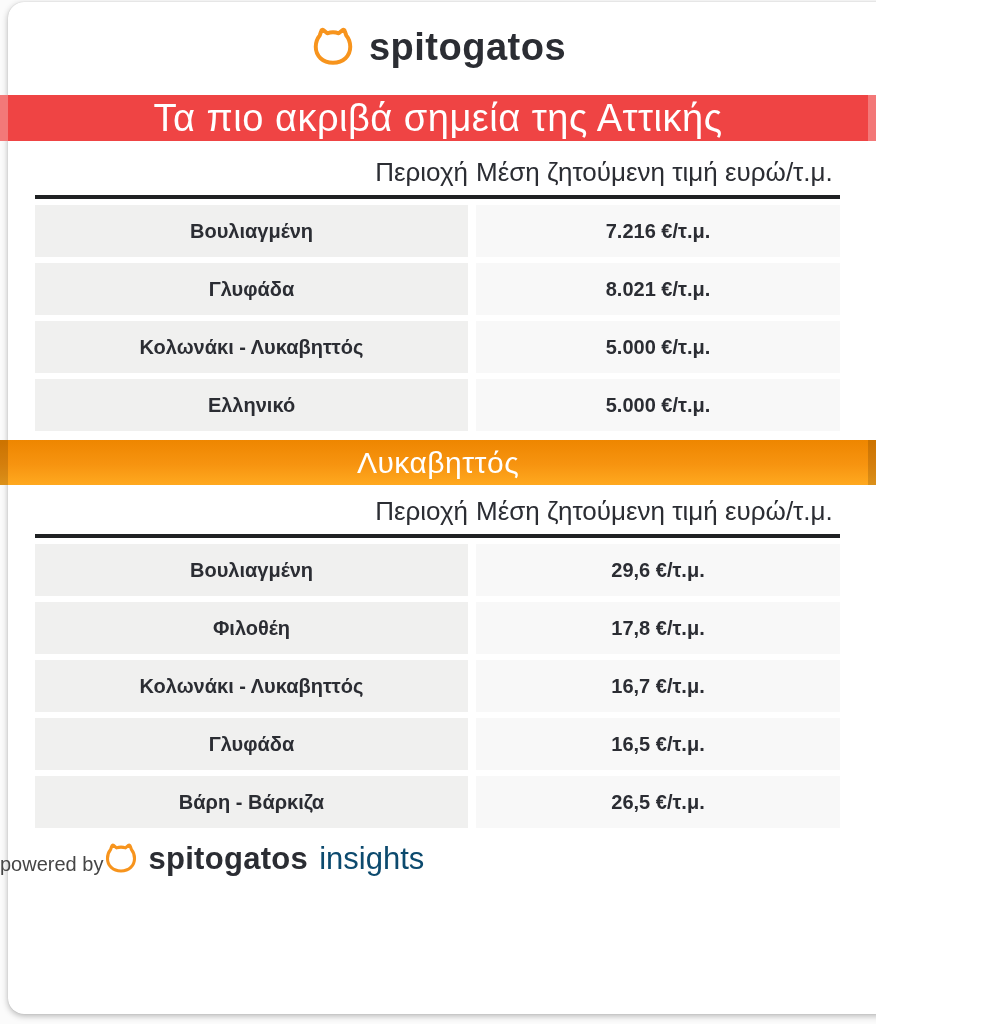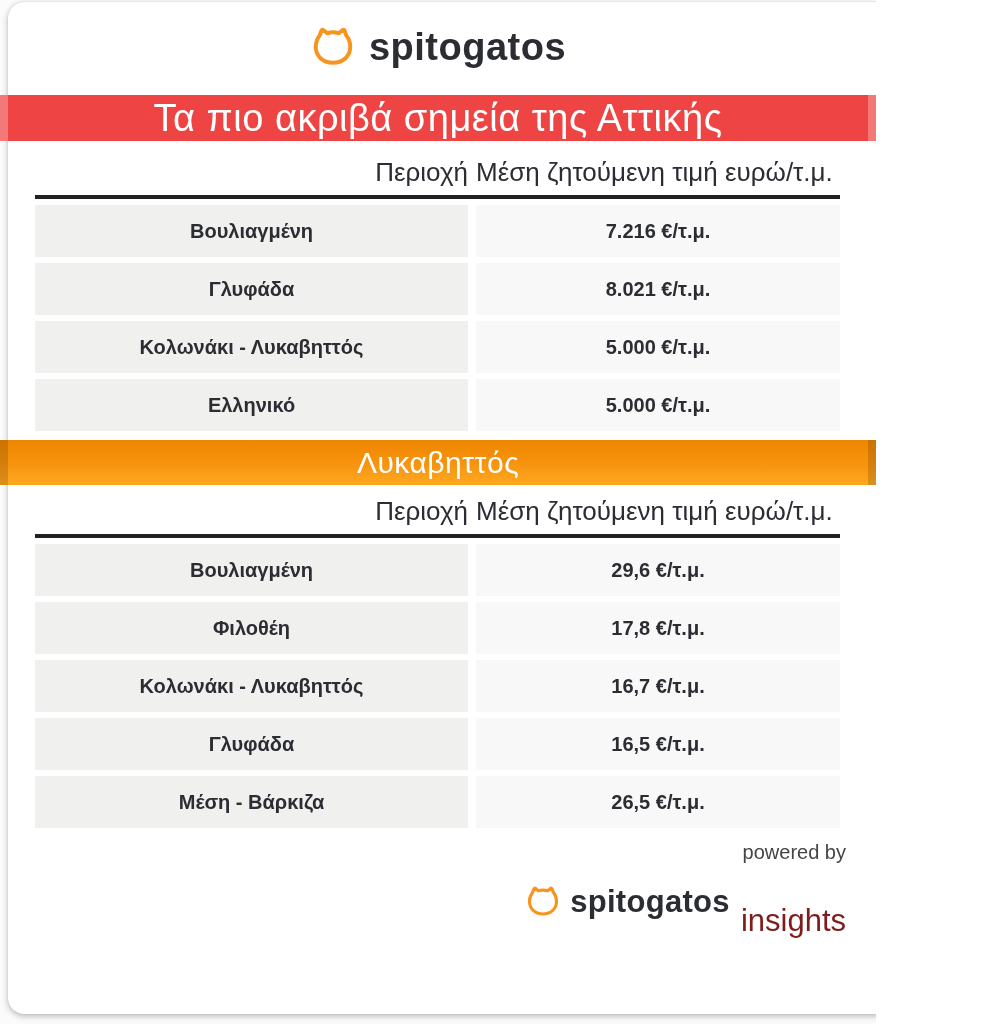--- a/index.html
+++ b/index.html
@@ -118,21 +118,20 @@
     display: flex;
     align-items: center;
     justify-content: center;
   }
   .cell.area  { width: 433px; background: #F0F0EF; }
   .cell.price { flex: 1; background: #F8F8F8; }
 
   
   .footer {
     display: flex;
-    flex-direction: column;
     align-items: flex-end;
     padding: 13px 30px 0 0;
   }
   .powered-by {
     font-size: 20px;
     color: #454545;
     margin-bottom: 1px;
   }
   .footer-logo {
     display: flex;
@@ -141,23 +140,22 @@
   }
   .footer-brand-bold {
     font-size: 31px;
     font-weight: 800;
     color: #2B2D33;
     letter-spacing: 0.3px;
   }
   .footer-brand-light {
     font-size: 31px;
     font-weight: 400;
-    color: #7f1d1d;
+    color: #0c4a6e;
     margin-left: 2px;
-    margin-top: 38px;
   }
 </style>
 </head>
 <body>
 
 <div class="stage">
   <div class="card-bg"></div>
 
   <div class="content">
 
@@ -222,21 +220,21 @@
       </div>
       <div class="trow">
         <div class="cell area">Κολωνάκι - Λυκαβηττός</div>
         <div class="cell price">16,7 €/τ.μ.</div>
       </div>
       <div class="trow">
         <div class="cell area">Γλυφάδα</div>
         <div class="cell price">16,5 €/τ.μ.</div>
       </div>
       <div class="trow">
-        <div class="cell area">Μέση - Βάρκιζα</div>
+        <div class="cell area">Βάρη - Βάρκιζα</div>
         <div class="cell price">26,5 €/τ.μ.</div>
       </div>
     </div>
 
     <footer class="footer">
       <div class="powered-by">powered by</div>
       <div class="footer-logo">
         <span class="cat-icon">
           <svg width="36" height="32" viewBox="0 0 36 32" fill="none">
             <path d="M4.5,15.5 C4.5,12 5.6,9 7.6,6.6 L8.9,2.8 C9.1,2.1 9.9,1.9 10.4,2.3 L13.5,4.9 C14.9,4.4 16.4,4.1 18,4.1 C19.6,4.1 21.1,4.4 22.5,4.9 L25.6,2.3 C26.1,1.9 26.9,2.1 27.1,2.8 L28.4,6.6 C30.4,9 31.5,12 31.5,15.5 C31.5,22.6 26.1,28 18,28 C9.9,28 4.5,22.6 4.5,15.5 Z" stroke="#F7941D" stroke-width="3.1" stroke-linejoin="round" stroke-linecap="round"></path>

